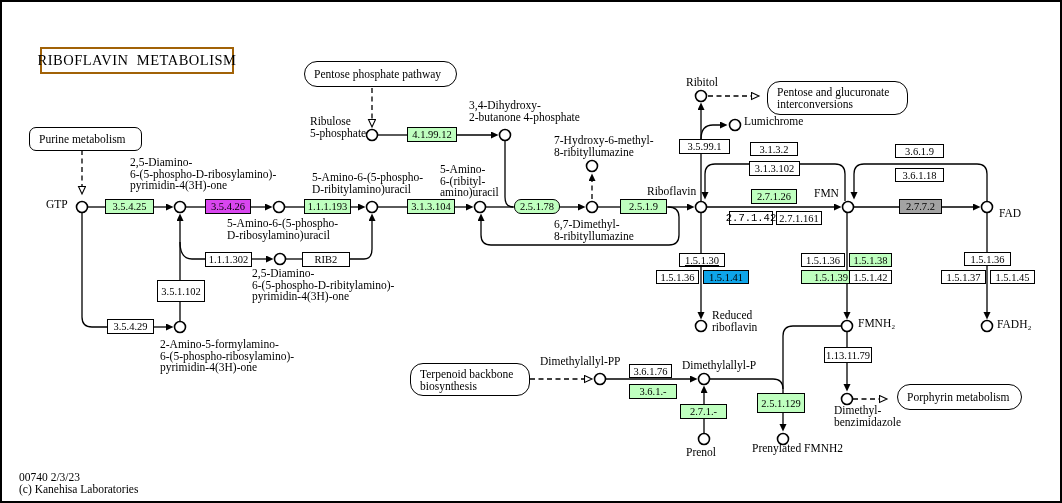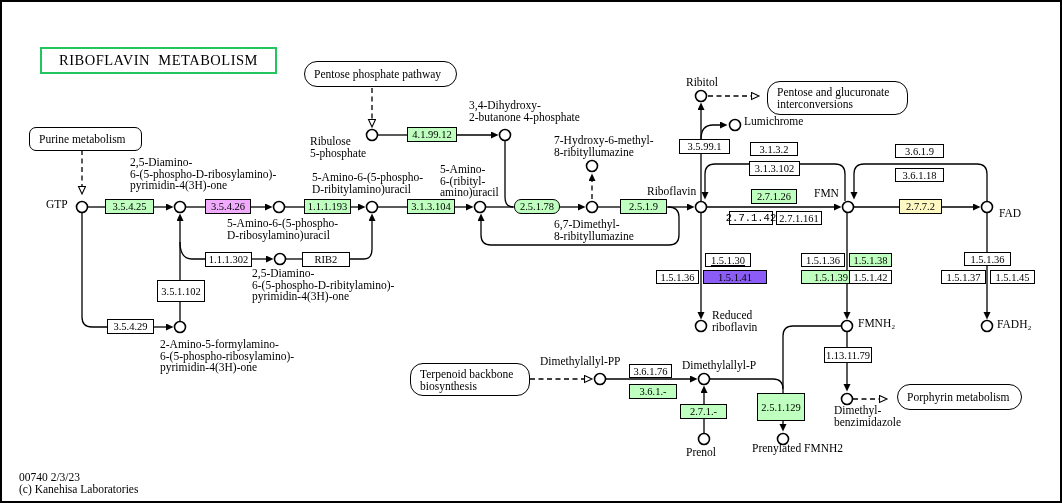--- a/index.html
+++ b/index.html
@@ -16,22 +16,22 @@
     position:absolute; border:1.5px solid #000; box-sizing:border-box; z-index:3;
     display:flex; align-items:center; justify-content:center;
     font-size:10.5px; white-space:nowrap; background:#fff;
   }
   .plink {
     position:absolute; border:1.5px solid #000; border-radius:13px; box-sizing:border-box; z-index:3;
     display:flex; align-items:center; background:#fff;
     font-size:11.5px; line-height:12px; white-space:pre-line; padding-left:9px; padding-right:4px;
   }
   .title-box {
-    position:absolute; left:38px; top:45px; width:237px; height:27px;
-    border:2px solid #22c55e; box-sizing:border-box; z-index:3;
+    position:absolute; left:38px; top:45px; width:194px; height:27px;
+    border:2px solid #a16207; box-sizing:border-box; z-index:3;
     display:flex; align-items:center; justify-content:center;
     font-size:14.5px; white-space:pre; letter-spacing:0.5px;
   }
   .footer-line { position:absolute; font-size:11.5px; line-height:12px; z-index:2; }
   #footer-id { left:17px; top:469px; }
   #footer-copy { left:17px; top:481px; }
 </style>
 </head>
 <body>
 
@@ -123,74 +123,74 @@
       <div class="plink" style="left: 27px; top: 125px; width: 113px; height: 24px; border-radius: 7px;">Purine metabolism</div>
       <div class="plink" style="left: 302px; top: 59px; width: 153px; height: 26px;">Pentose phosphate pathway</div>
       <div class="plink" style="left: 765px; top: 79px; width: 141px; height: 34px;">Pentose and glucuronate
 interconversions</div>
       <div class="plink" style="left: 408px; top: 361px; width: 120px; height: 33px;">Terpenoid backbone
 biosynthesis</div>
       <div class="plink" style="left: 895px; top: 382px; width: 125px; height: 26px;">Porphyrin metabolism</div>
     </div>
   <div id="enzymes-layer">
       <div class="enzyme" style="left: 103px; top: 197px; width: 49px; height: 15px; background: rgb(191, 255, 191);">3.5.4.25</div>
-      <div class="enzyme" style="left: 203px; top: 197px; width: 46px; height: 15px; background: #f0abfc;">3.5.4.26</div>
+      <div class="enzyme" style="left: 203px; top: 197px; width: 46px; height: 15px; background: #d946ef;">3.5.4.26</div>
       <div class="enzyme" style="left: 302px; top: 197px; width: 47px; height: 15px; background: rgb(191, 255, 191);">1.1.1.193</div>
       <div class="enzyme" style="left: 405px; top: 197px; width: 48px; height: 15px; background: rgb(191, 255, 191);">3.1.3.104</div>
       <div class="enzyme" style="left: 512px; top: 197px; width: 46px; height: 15px; background: rgb(191, 255, 191); border-radius: 7px;">2.5.1.78</div>
       <div class="enzyme" style="left: 618px; top: 197px; width: 47px; height: 15px; background: rgb(191, 255, 191);">2.5.1.9</div>
       <div class="enzyme" style="left: 405px; top: 125px; width: 50px; height: 15px; background: rgb(191, 255, 191);">4.1.99.12</div>
       <div class="enzyme" style="left: 203px; top: 250px; width: 47px; height: 15px; background: rgb(255, 255, 255);">1.1.1.302</div>
       <div class="enzyme" style="left: 300px; top: 250px; width: 48px; height: 15px; background: rgb(255, 255, 255);">RIB2</div>
       <div class="enzyme" style="left: 155px; top: 278px; width: 48px; height: 22px; background: rgb(255, 255, 255);">3.5.1.102</div>
       <div class="enzyme" style="left: 105px; top: 317px; width: 47px; height: 15px; background: rgb(255, 255, 255);">3.5.4.29</div>
       <div class="enzyme" style="left: 677px; top: 137px; width: 51px; height: 15px; background: rgb(255, 255, 255);">3.5.99.1</div>
       <div class="enzyme" style="left: 748px; top: 140px; width: 48px; height: 14px; background: rgb(255, 255, 255);">3.1.3.2</div>
       <div class="enzyme" style="left: 747px; top: 159px; width: 51px; height: 15px; background: rgb(255, 255, 255);">3.1.3.102</div>
       <div class="enzyme" style="left: 749px; top: 187px; width: 46px; height: 15px; background: rgb(191, 255, 191);">2.7.1.26</div>
       <div class="enzyme" style="left: 727px; top: 209px; width: 44px; height: 14px; background: rgb(255, 255, 255); font-family: Liberation Mono, monospace;">2.7.1.42</div>
       <div class="enzyme" style="left: 774px; top: 209px; width: 46px; height: 14px; background: rgb(255, 255, 255);">2.7.1.161</div>
       <div class="enzyme" style="left: 893px; top: 142px; width: 49px; height: 14px; background: rgb(255, 255, 255);">3.6.1.9</div>
       <div class="enzyme" style="left: 893px; top: 166px; width: 49px; height: 14px; background: rgb(255, 255, 255);">3.6.1.18</div>
-      <div class="enzyme" style="left: 897px; top: 197px; width: 43px; height: 15px; background: #fef9c3;">2.7.7.2</div>
-      <div class="enzyme" style="left: 703px; top: 251px; width: 46px; height: 14px; background: rgb(255, 255, 255); text-decoration: underline;">1.5.1.30</div>
+      <div class="enzyme" style="left: 897px; top: 197px; width: 43px; height: 15px; background: #a3a3a3;">2.7.7.2</div>
+      <div class="enzyme" style="left: 677px; top: 251px; width: 46px; height: 14px; background: rgb(255, 255, 255); text-decoration: underline;">1.5.1.30</div>
       <div class="enzyme" style="left: 654px; top: 268px; width: 43px; height: 14px; background: rgb(255, 255, 255);">1.5.1.36</div>
-      <div class="enzyme" style="left: 701px; top: 268px; width: 64px; height: 14px; background: #8b5cf6;">1.5.1.41</div>
+      <div class="enzyme" style="left: 701px; top: 268px; width: 46px; height: 14px; background: #0ea5e9;">1.5.1.41</div>
       <div class="enzyme" style="left: 799px; top: 251px; width: 44px; height: 14px; background: rgb(255, 255, 255);">1.5.1.36</div>
       <div class="enzyme" style="left: 847px; top: 251px; width: 43px; height: 14px; background: rgb(191, 255, 191);">1.5.1.38</div>
       <div class="enzyme" style="left: 799px; top: 268px; width: 60px; height: 14px; background: rgb(191, 255, 191);">1.5.1.39</div>
       <div class="enzyme" style="left: 847px; top: 268px; width: 43px; height: 14px; background: rgb(255, 255, 255);">1.5.1.42</div>
       <div class="enzyme" style="left: 962px; top: 250px; width: 47px; height: 14px; background: rgb(255, 255, 255);">1.5.1.36</div>
       <div class="enzyme" style="left: 939px; top: 268px; width: 45px; height: 14px; background: rgb(255, 255, 255);">1.5.1.37</div>
       <div class="enzyme" style="left: 988px; top: 268px; width: 45px; height: 14px; background: rgb(255, 255, 255);">1.5.1.45</div>
       <div class="enzyme" style="left: 627px; top: 362px; width: 43px; height: 14px; background: rgb(255, 255, 255);">3.6.1.76</div>
       <div class="enzyme" style="left: 627px; top: 382px; width: 48px; height: 15px; background: rgb(191, 255, 191);">3.6.1.-</div>
       <div class="enzyme" style="left: 678px; top: 402px; width: 47px; height: 15px; background: rgb(191, 255, 191);">2.7.1.-</div>
-      <div class="enzyme" style="left: 755px; top: 391px; width: 48px; height: 28px; background: rgb(191, 255, 191); text-align: center;">2.5.1.129</div>
+      <div class="enzyme" style="left: 755px; top: 391px; width: 48px; height: 20px; background: rgb(191, 255, 191); text-align: center;">2.5.1.129</div>
       <div class="enzyme" style="left: 822px; top: 345px; width: 48px; height: 16px; background: rgb(255, 255, 255);">1.13.11.79</div>
     </div>
   <div id="labels-layer">
       <div class="lbl" style="left: 44px; top: 197px;">GTP</div>
       <div class="lbl" style="left: 128px; top: 155px;">2,5-Diamino-
 6-(5-phospho-D-ribosylamino)-
 pyrimidin-4(3H)-one</div>
       <div class="lbl" style="left: 225px; top: 216px;">5-Amino-6-(5-phospho-
 D-ribosylamino)uracil</div>
       <div class="lbl" style="left: 250px; top: 266px;">2,5-Diamino-
 6-(5-phospho-D-ribitylamino)-
 pyrimidin-4(3H)-one</div>
       <div class="lbl" style="left: 158px; top: 337px;">2-Amino-5-formylamino-
 6-(5-phospho-ribosylamino)-
 pyrimidin-4(3H)-one</div>
       <div class="lbl" style="left: 310px; top: 170px;">5-Amino-6-(5-phospho-
 D-ribitylamino)uracil</div>
       <div class="lbl" style="left: 438px; top: 162px;">5-Amino-
 6-(ribityl-
 amino)uracil</div>
-      <div class="lbl" style="left: 308px; top: 114px; margin-top: 20px;">Ribulose
+      <div class="lbl" style="left: 308px; top: 114px;">Ribulose
 5-phosphate</div>
       <div class="lbl" style="left: 467px; top: 98px;">3,4-Dihydroxy-
 2-butanone 4-phosphate</div>
       <div class="lbl" style="left: 552px; top: 133px;">7-Hydroxy-6-methyl-
 8-ribityllumazine</div>
       <div class="lbl" style="left: 552px; top: 217px;">6,7-Dimethyl-
 8-ribityllumazine</div>
       <div class="lbl" style="left: 645px; top: 184px;">Riboflavin</div>
       <div class="lbl" style="left: 684px; top: 75px;">Ribitol</div>
       <div class="lbl" style="left: 742px; top: 114px;">Lumichrome</div>

